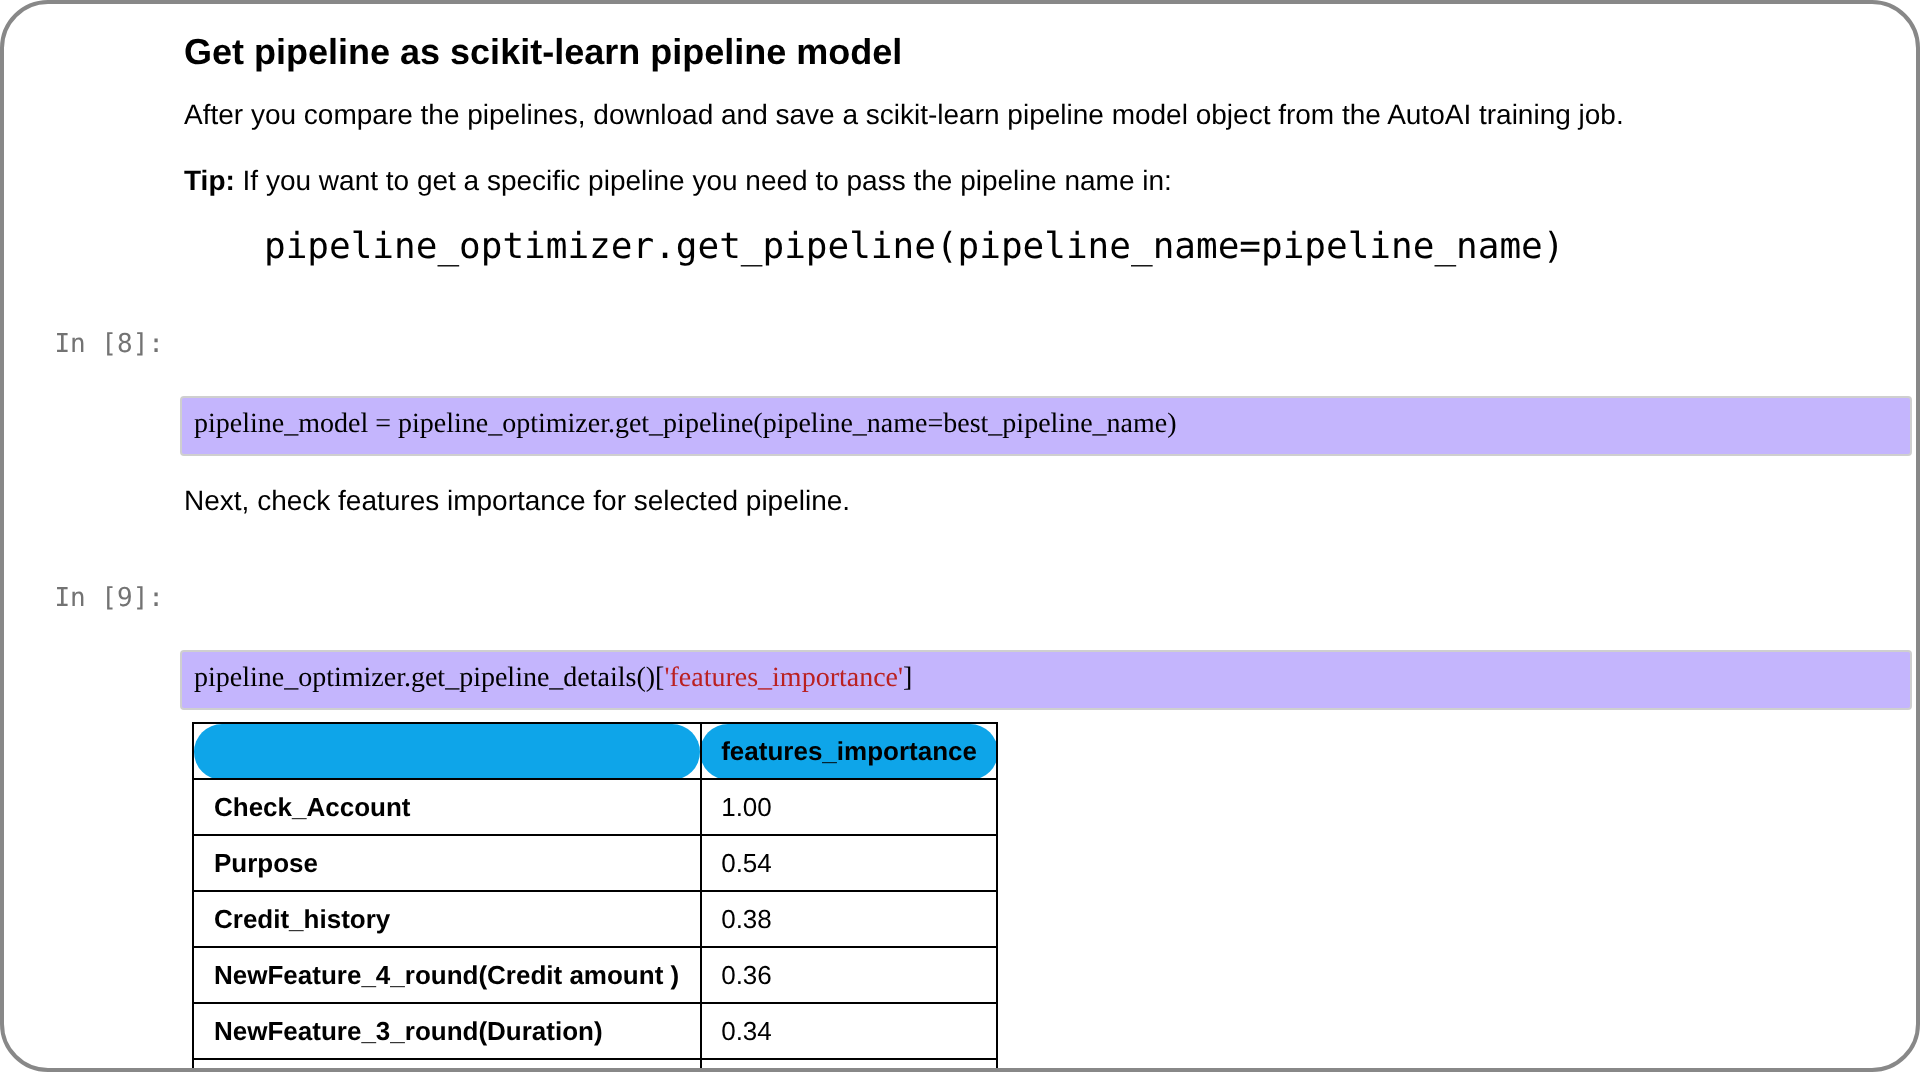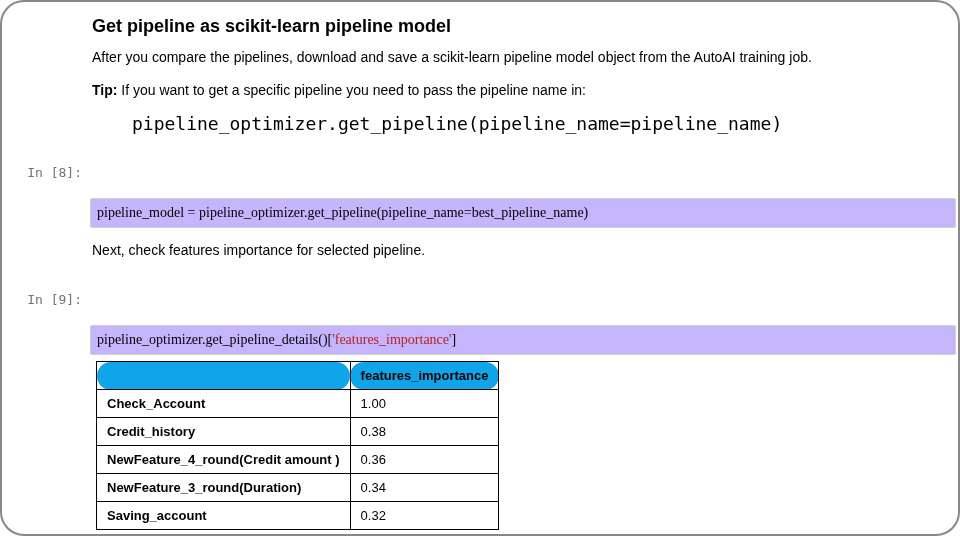--- a/index.html
+++ b/index.html
@@ -135,20 +135,24 @@
             <th></th>
             <th>features_importance</th>
           </tr>
         </thead>
         <tbody>
           <tr>
             <td class="idx">Check_Account</td>
             <td>1.00</td>
           </tr>
           <tr>
+            <td class="idx">Purpose</td>
+            <td>0.54</td>
+          </tr>
+          <tr>
             <td class="idx">Credit_history</td>
             <td>0.38</td>
           </tr>
           <tr>
             <td class="idx">NewFeature_4_round(Credit amount )</td>
             <td>0.36</td>
           </tr>
           <tr>
             <td class="idx">NewFeature_3_round(Duration)</td>
             <td>0.34</td>

